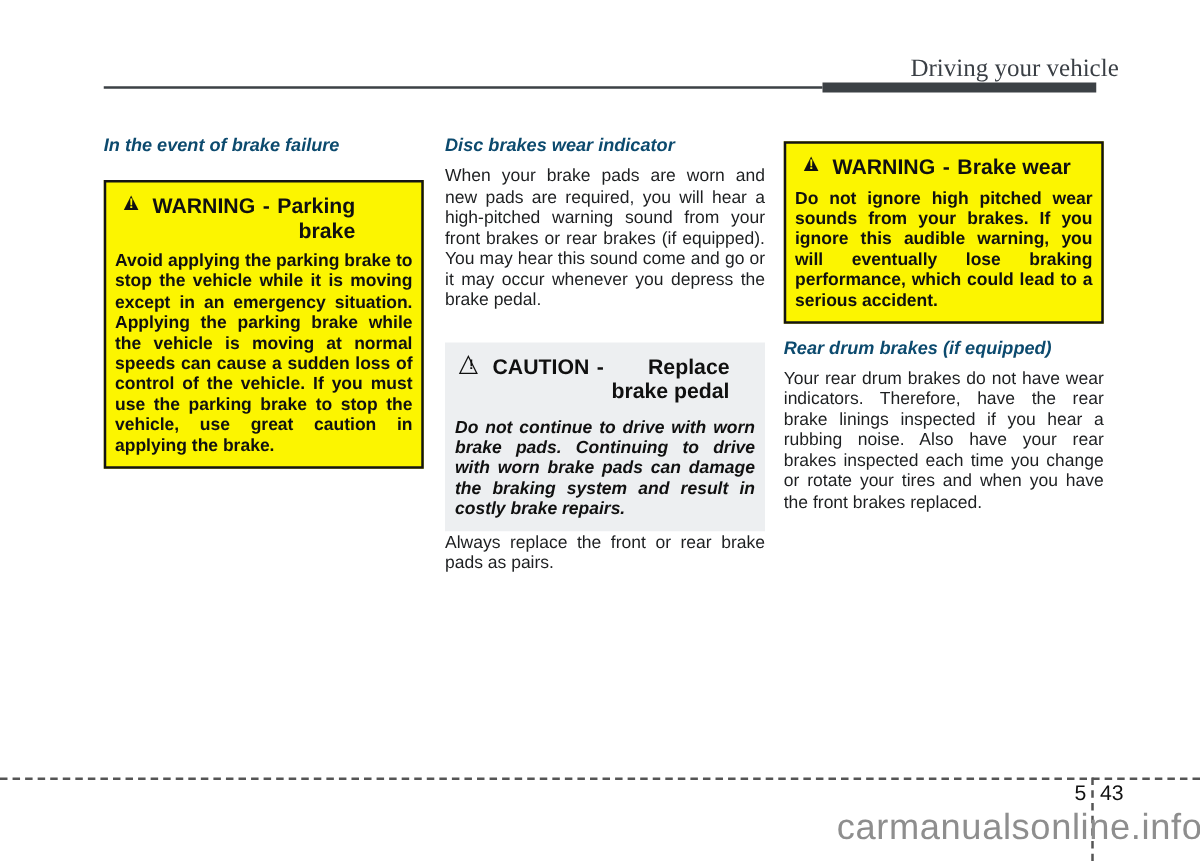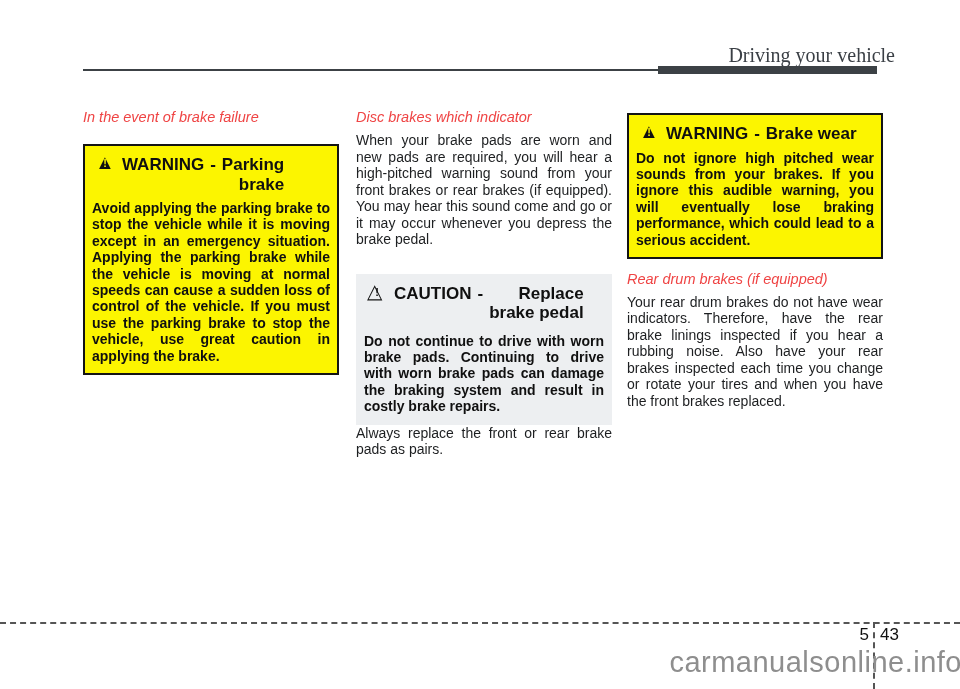--- a/index.html
+++ b/index.html
@@ -11,35 +11,35 @@
                 font-size:20px;color:#3A3F45;}
   .rule-thin{position:absolute;left:83px;top:69px;width:575px;height:2px;background:#3C4145;}
   .rule-thick{position:absolute;left:658px;top:66px;width:219px;height:8px;background:#3C4145;}
 
   
   .col{position:absolute;top:107px;width:256px;}
   .col1{left:83px;}
   .col2{left:356px;}
   .col3{left:627px;}
 
-  .section-heading{margin:2px 0 6px 0;font-size:14.5px;font-weight:normal;font-style:italic;
-                   color:#ef4444;line-height:17px;}
+  .section-heading{margin:2px 0 6px 0;font-size:14.5px;font-weight:bold;font-style:italic;
+                   color:#0c4a6e;line-height:17px;}
   .body-para{margin:0;font-size:14px;line-height:16.5px;text-align:justify;color:#1D1F21;}
   .mb{margin-bottom:7px;}
 
   
   .note-box{box-sizing:border-box;width:256px;}
   .warning-box{background:#FCF500;border:2px solid #141414;padding:8px 7px 9px 7px;}
   .caution-box{background:#EDEFF1;padding:9px 8px 10px 8px;}
 
   .box-title{display:flex;align-items:flex-start;gap:6px;margin:1px 0 6px 3px;
              font-size:17px;font-weight:bold;line-height:19.5px;color:#101010;}
   .box-subject{display:flex;flex-direction:column;align-items:flex-end;}
   .box-body{margin:0;font-size:14px;font-weight:bold;line-height:16.4px;text-align:justify;color:#101010;}
-  .caution-box .box-body{margin-top:10px;}
+  .caution-box .box-body{font-style:italic;margin-top:10px;}
 
   
   .tri-icon{position:relative;width:21px;height:19px;flex:0 0 auto;}
   .tri-icon .tri{position:absolute;left:0;top:-3px;font-size:20px;line-height:21px;
                  font-weight:normal;color:#101010;font-style:normal;}
   .tri-icon .bang{position:absolute;left:10px;transform:translateX(-50%);top:3px;
                   font-size:11px;font-weight:bold;line-height:11px;}
   .bang-yellow{color:#FCF500;}
   .bang-dark{color:#101010;}
 
@@ -80,21 +80,21 @@
         <span class="box-subject">
           <span>Parking</span>
           <span>brake</span>
         </span>
       </div>
       <p class="box-body">Avoid applying the parking brake to stop the vehicle while it is moving except in an emergency situation. Applying the parking brake while the vehicle is moving at normal speeds can cause a sudden loss of control of the vehicle. If you must use the parking brake to stop the vehicle, use great caution in applying the brake.</p>
     </div>
   </div>
 
   <div class="col col2">
-    <h3 class="section-heading">Disc brakes which indicator</h3>
+    <h3 class="section-heading">Disc brakes wear indicator</h3>
     <p class="body-para mb">When your brake pads are worn and new pads are required, you will hear a high-pitched warning sound from your front brakes or rear brakes (if equipped). You may hear this sound come and go or it may occur whenever you depress the brake pedal.</p>
 
     <div class="note-box caution-box box-gap2">
       <div class="box-title">
         <span class="tri-icon">
           <span class="tri">△</span>
           <span class="bang bang-dark">!</span>
         </span>
         <span>CAUTION</span>
         <span>-</span>

